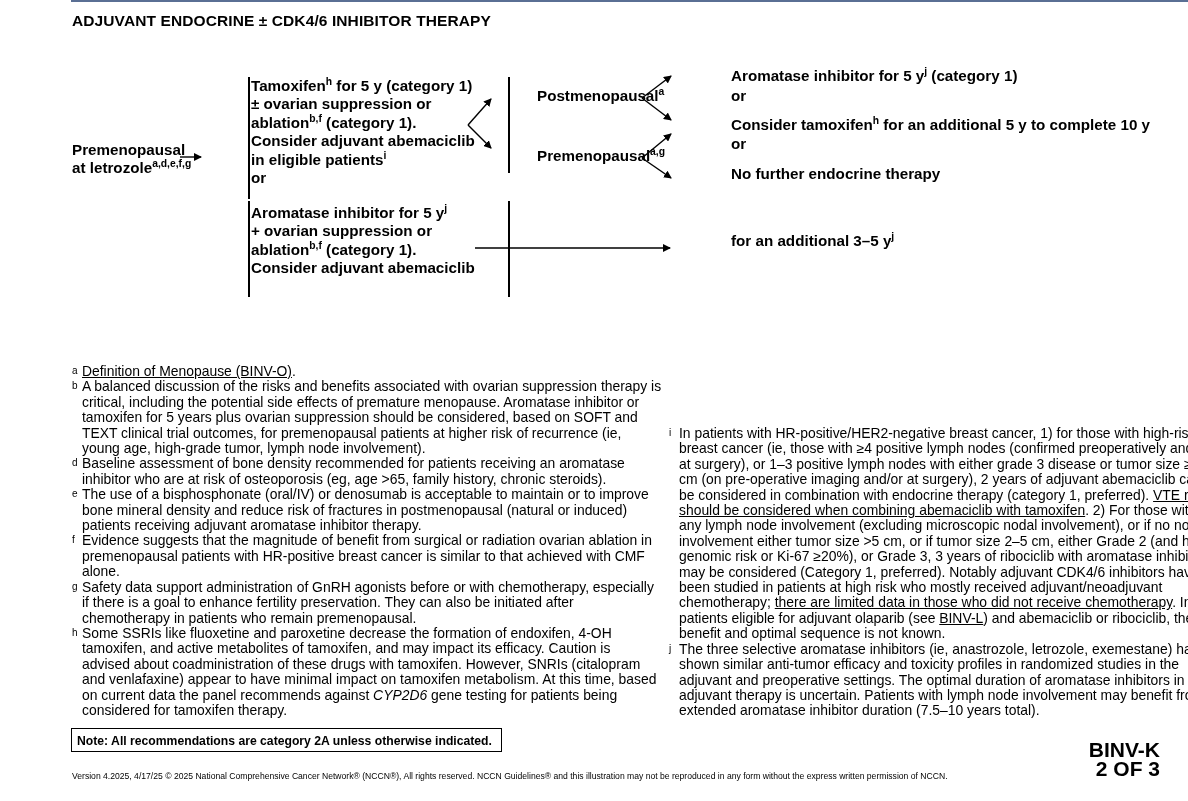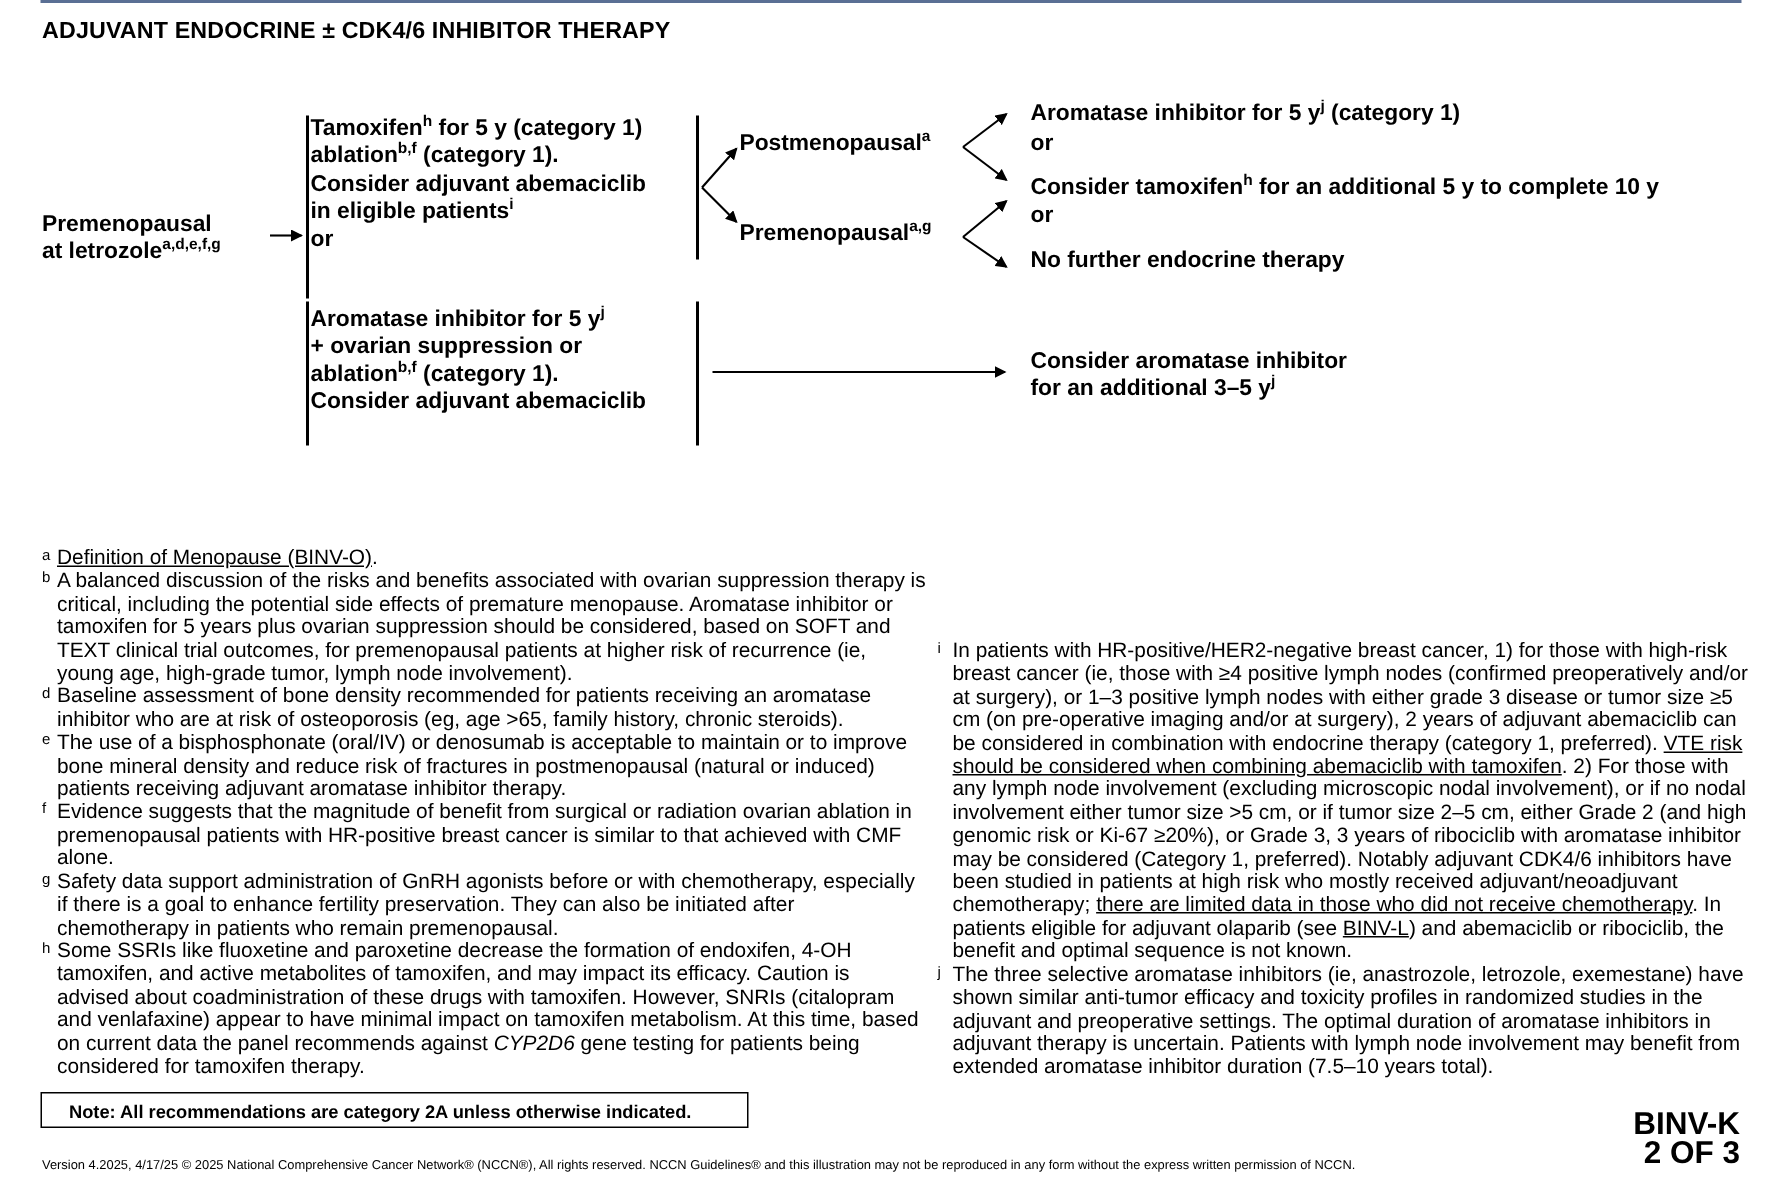--- a/index.html
+++ b/index.html
@@ -1,48 +1,49 @@
 <!DOCTYPE html>
 <html><head>
 <meta charset="utf-8">
 <style>
   html, body { margin: 0; padding: 0; background: #ffffff; }
   body { width: 1188px; height: 801px; position: relative; overflow: hidden;
          font-family: "Liberation Sans", sans-serif; color: #000; }
-  .abs { position: absolute; }
+  .abs { position: absolute; margin-left: 44px; }
   .top-rule { left: 27px; top: 0; width: 1134px; height: 2px; background: #5a6f94; }
   .page-title { left: 28px; top: 12px; font-size: 15.5px; font-weight: bold; letter-spacing: 0.1px; }
   .fc { font-weight: bold; font-size: 15.2px; line-height: 18.4px; white-space: nowrap; }
   .fc sup, .fn sup { font-size: 0.68em; line-height: 0; vertical-align: 0.55em; }
   .vbar { background: #000; width: 1.5px; }
   .fn { font-size: 13.9px; line-height: 15.4px; }
   .fn-item { position: relative; padding-left: 10px; }
   .fn-item .mark { position: absolute; left: 0; top: -1px; font-size: 10px; }
   .fn a { color: #000000; text-decoration: underline; }
   .u { text-decoration: underline; }
-  .note-box { left: 27px; top: 728px; width: 472px; height: 24px; border: 1.5px solid #000;
-              font-size: 12.2px; font-weight: bold; line-height: 24px; padding-left: 18px; box-sizing: border-box; }
+  .note-box { left: 27px; top: 728px; width: 431px; height: 24px; border: 1.5px solid #000;
+              font-size: 12.2px; font-weight: bold; line-height: 24px; padding-left: 5px; box-sizing: border-box; }
   .copyright { left: 28px; top: 771px; font-size: 8.6px; white-space: nowrap; }
   .page-id { right: 28px; top: 740px; font-size: 21px; font-weight: bold; text-align: right; line-height: 19px; }
   svg.arrows { position: absolute; left: 0; top: 0; pointer-events: none; }
 </style>
 </head>
 <body>
 
 <div class="abs top-rule"></div>
 <div class="abs page-title">ADJUVANT ENDOCRINE ± CDK4/6 INHIBITOR THERAPY</div>
 
 <div class="abs fc" style="left:28px; top:141px;">
   <div>Premenopausal</div>
   <div><span>at letrozole</span><sup>a,d,e,f,g</sup></div>
 </div>
 
 <div class="abs vbar" style="left:204px; top:77px; height:122px;"></div>
 <div class="abs fc" style="left:207px; top:77px;">
   <div><span>Tamoxifen</span><sup>h</sup><span> for 5 y (category 1)</span></div>
+  <div>± ovarian suppression or</div>
   <div><span>ablation</span><sup>b,f</sup><span> (category 1).</span></div>
   <div>Consider adjuvant abemaciclib</div>
   <div><span>in eligible patients</span><sup>i</sup></div>
   <div>or</div>
 </div>
 <div class="abs vbar" style="left:464px; top:77px; height:96px;"></div>
 
 <div class="abs vbar" style="left:204px; top:201px; height:96px;"></div>
 <div class="abs fc" style="left:207px; top:204px;">
   <div><span>Aromatase inhibitor for 5 y</span><sup>j</sup></div>
@@ -54,21 +55,20 @@
 
 <div class="abs fc" style="left:493px; top:87px;"><span>Postmenopausal</span><sup>a</sup></div>
 <div class="abs fc" style="left:493px; top:147px;"><span>Premenopausal</span><sup>a,g</sup></div>
 
 <div class="abs fc" style="left:687px; top:67px;"><span>Aromatase inhibitor for 5 y</span><sup>j</sup><span> (category 1)</span></div>
 <div class="abs fc" style="left:687px; top:87px;">or</div>
 <div class="abs fc" style="left:687px; top:116px;"><span>Consider tamoxifen</span><sup>h</sup><span> for an additional 5 y to complete 10 y</span></div>
 <div class="abs fc" style="left:687px; top:135px;">or</div>
 <div class="abs fc" style="left:687px; top:165px;">No further endocrine therapy</div>
 <div class="abs fc" style="left:687px; top:232px;">
-  <div>Consider aromatase inhibitor</div>
   <div><span>for an additional 3–5 y</span><sup>j</sup></div>
 </div>
 
 <svg class="arrows" width="1188" height="801">
   <defs>
     <marker id="ah" markerWidth="8" markerHeight="8" refX="7" refY="4" orient="auto" markerUnits="userSpaceOnUse">
       <path d="M0,0 L8,4 L0,8 z" fill="#000"></path>
     </marker>
   </defs>
   <g stroke="#000" stroke-width="1.4" fill="none">

